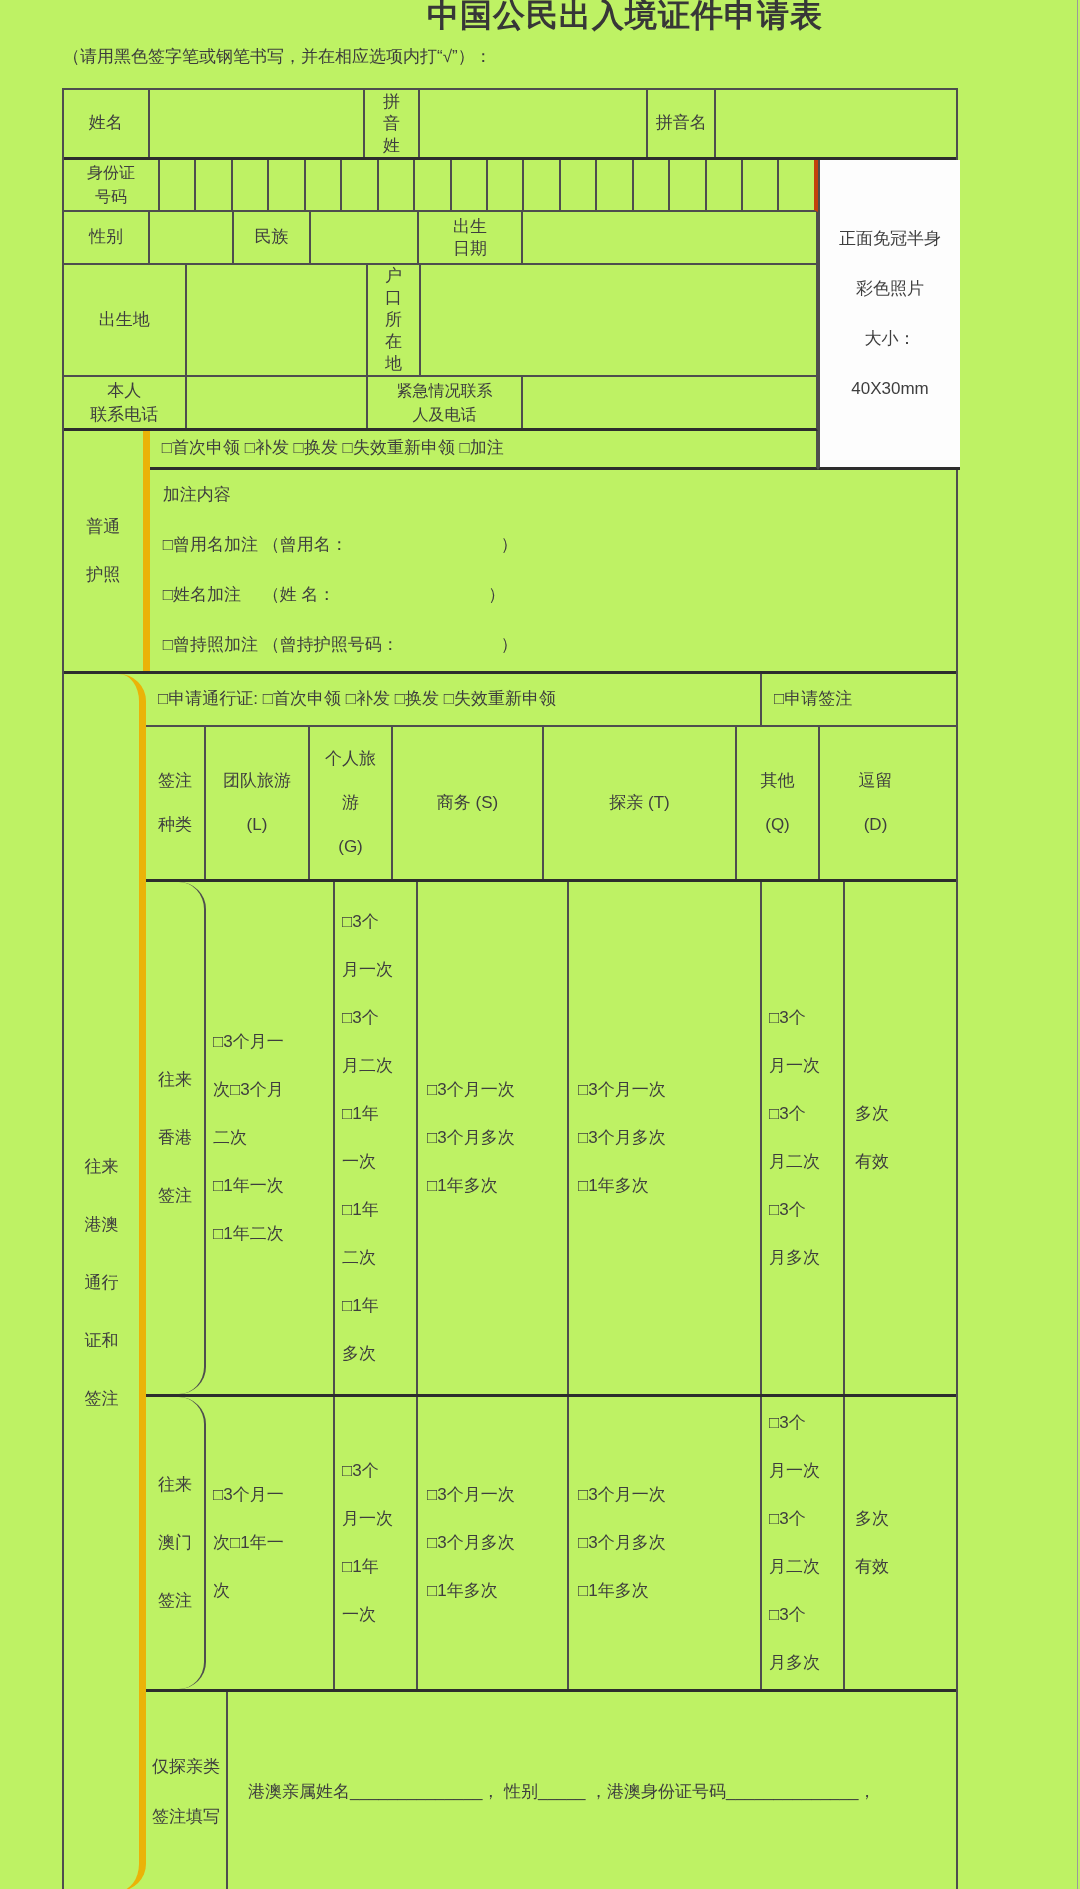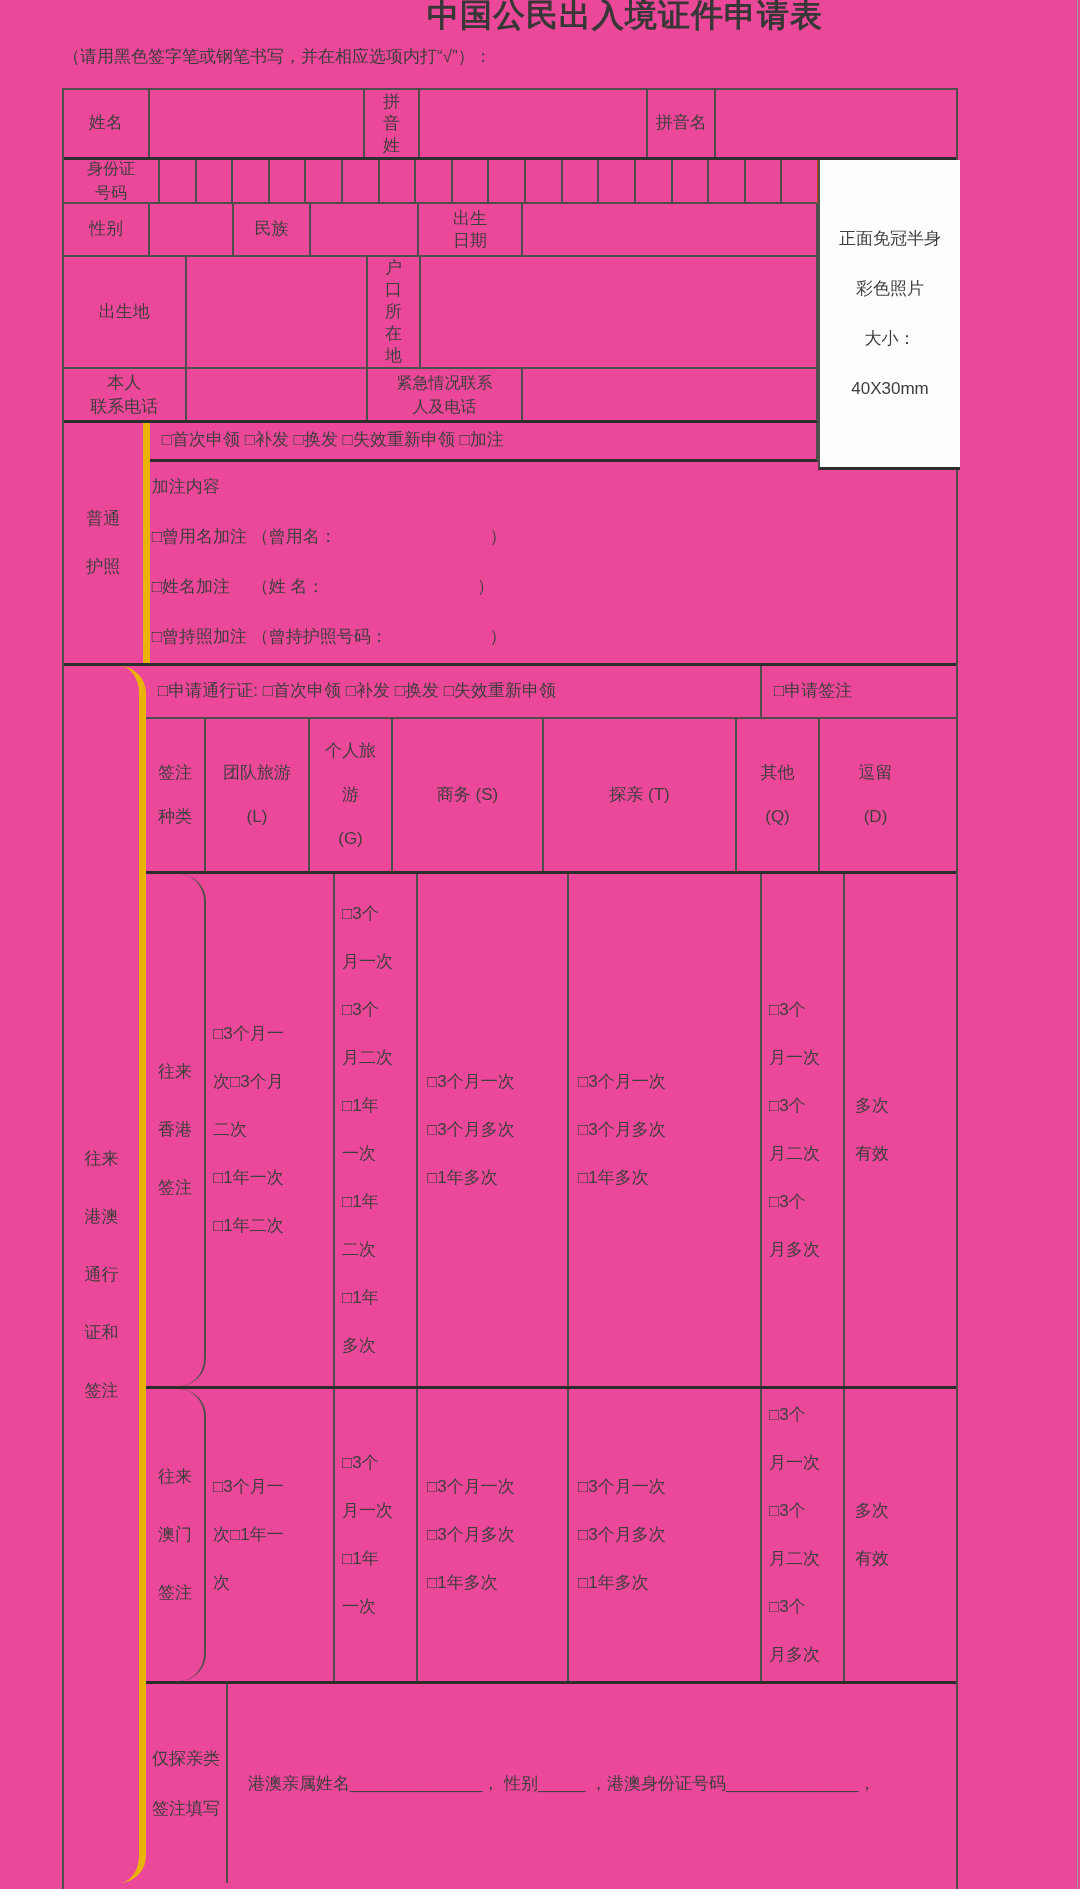--- a/index.html
+++ b/index.html
@@ -1,18 +1,18 @@
 <!DOCTYPE html>
 <html><head>
 <meta charset="utf-8">
 <style>
   html,body{margin:0;padding:0;background:#ffffff;}
   .sheet{
     position:relative;width:1080px;height:1889px;overflow:hidden;
-    background:#ec4899;color:#3e3e3e;
+    background:#bef264;color:#3e3e3e;
     font-family:"Liberation Sans","DejaVu Sans",sans-serif;
     font-size:17px;line-height:1.35;
   }
   .page-edge{position:absolute;top:0;right:2px;width:1px;height:1889px;background:#9a9a9a;}
   .title{
     position:absolute;top:-6px;left:0;width:1080px;padding-left:170px;box-sizing:border-box;
     text-align:center;font-size:32px;font-weight:600;color:#373737;letter-spacing:1px;
   }
   .instruction{position:absolute;top:46px;left:63px;font-size:17px;color:#3c3c3c;}
   
@@ -40,21 +40,21 @@
   .idbox:last-child{border-right:none;}
   .photo{
     position:absolute;left:754px;top:70px;width:142px;height:310px;box-sizing:border-box;
     border-left:2px solid #4e4e4e;border-bottom:3px solid #2d2d2d;background:#fdfdfd;
     display:flex;align-items:center;justify-content:center;text-align:center;
     white-space:pre-line;line-height:50px;font-size:17px;
   }
   .pp-row1{height:39px;width:668px;box-sizing:border-box;border-right:2px solid #4e4e4e;border-bottom:3px solid #2d2d2d;
     display:flex;align-items:center;padding-left:12px;}
   .pp-row2{height:204px;box-sizing:border-box;display:flex;flex-direction:column;justify-content:center;
-    padding-left:2px;line-height:50px;white-space:pre;}
+    padding-left:13px;line-height:50px;white-space:pre;}
   .annot-line{white-space:pre;}
   .visit-content{display:flex;flex-direction:column;justify-content:center;padding-left:20px;line-height:44px;white-space:pre;}
 </style>
 </head>
 <body>
 
 <div class="sheet">
   <div class="page-edge"></div>
 
   <div class="title">中国公民出入境证件申请表</div>
@@ -66,21 +66,21 @@
       <div class="c" style="width:86px">姓名</div>
       <div class="c" style="width:216px"></div>
       <div class="c lh22" style="width:56px">拼
 音
 姓</div>
       <div class="c" style="width:229px"></div>
       <div class="c" style="width:68px">拼音名</div>
       <div class="c last" style="width:241px"></div>
     </div>
 
-    <div class="row" style="height:44px;width:754px;border-right:1px solid #c2410c">
+    <div class="row" style="height:52px;width:754px;border-right:4px solid #c2410c">
       <div class="c lh24" style="width:96px;font-size:16px">身份证
 号码</div>
       <div class="idboxes">
         <div class="idbox"></div>
         <div class="idbox"></div>
         <div class="idbox"></div>
         <div class="idbox"></div>
         <div class="idbox"></div>
         <div class="idbox"></div>
         <div class="idbox"></div>

